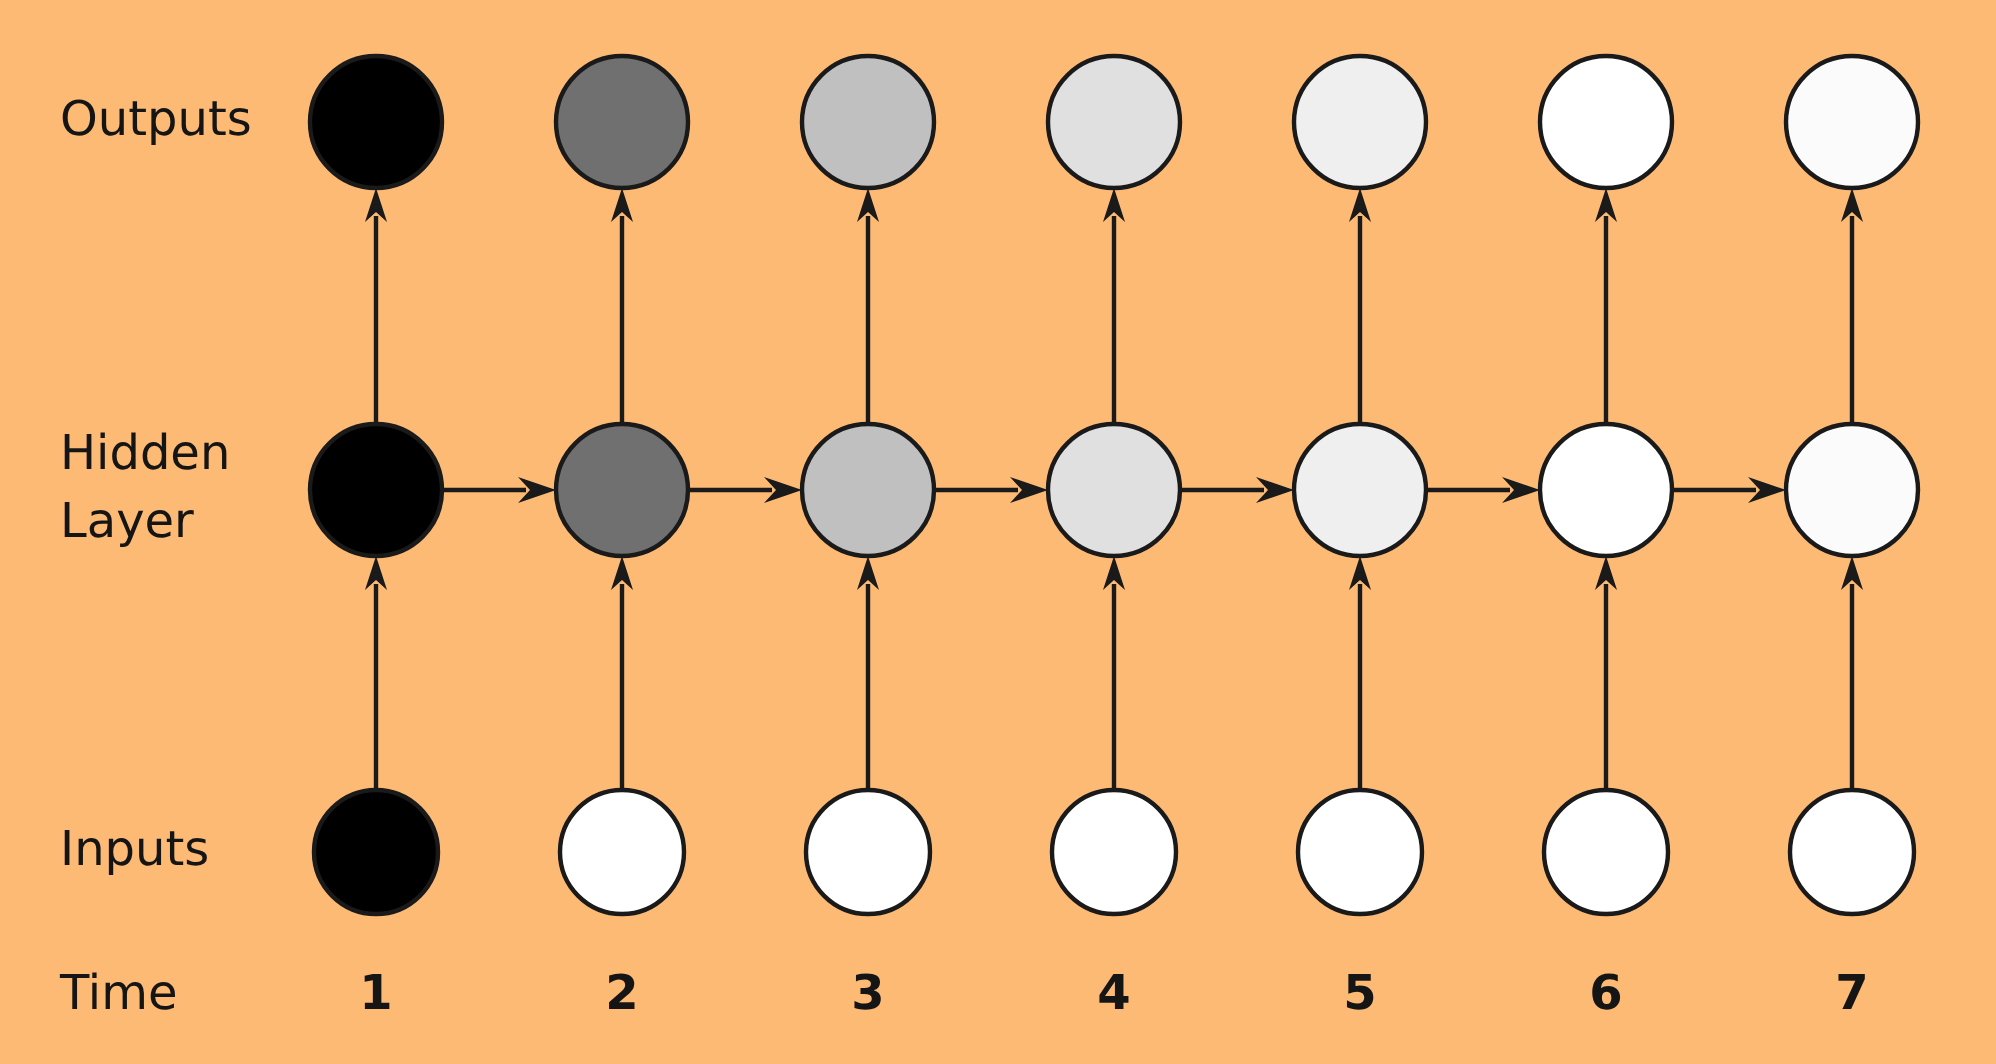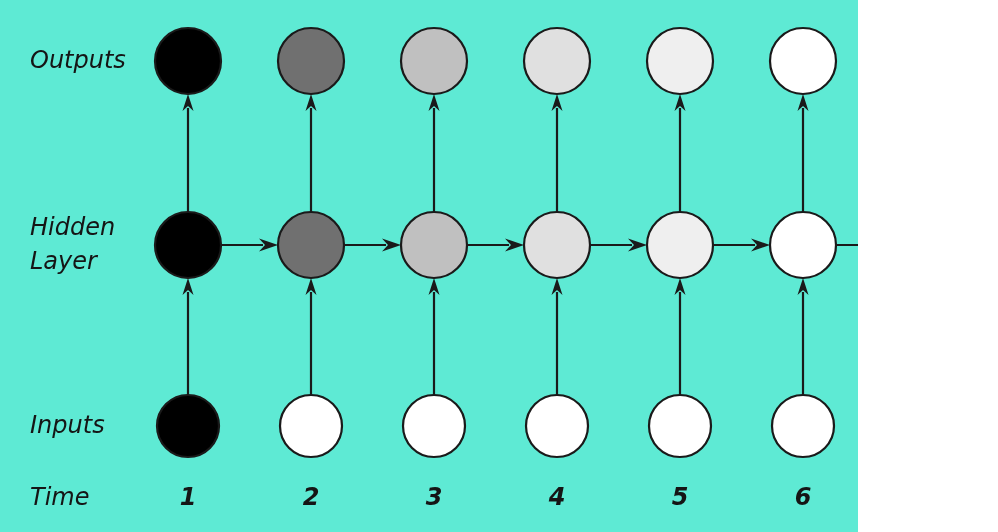--- a/index.html
+++ b/index.html
@@ -5,25 +5,24 @@
   html, body {
     margin: 0;
     padding: 0;
     background: #ffffff;
   }
   body {
     font-family: "DejaVu Sans", sans-serif;
   }
   #diagram-root {
     position: relative;
-    width: 858px;
+    width: 998px;
     height: 532px;
-    background: #5eead4;
+    background: #fdba74;
     overflow: hidden;
-    font-style: italic;
   }
   #rnn-svg {
     display: block;
     width: 998px;
     height: 532px;
   }
   .row-label {
     font-family: "DejaVu Sans", sans-serif;
     font-size: 24px;
     fill: #151515;

